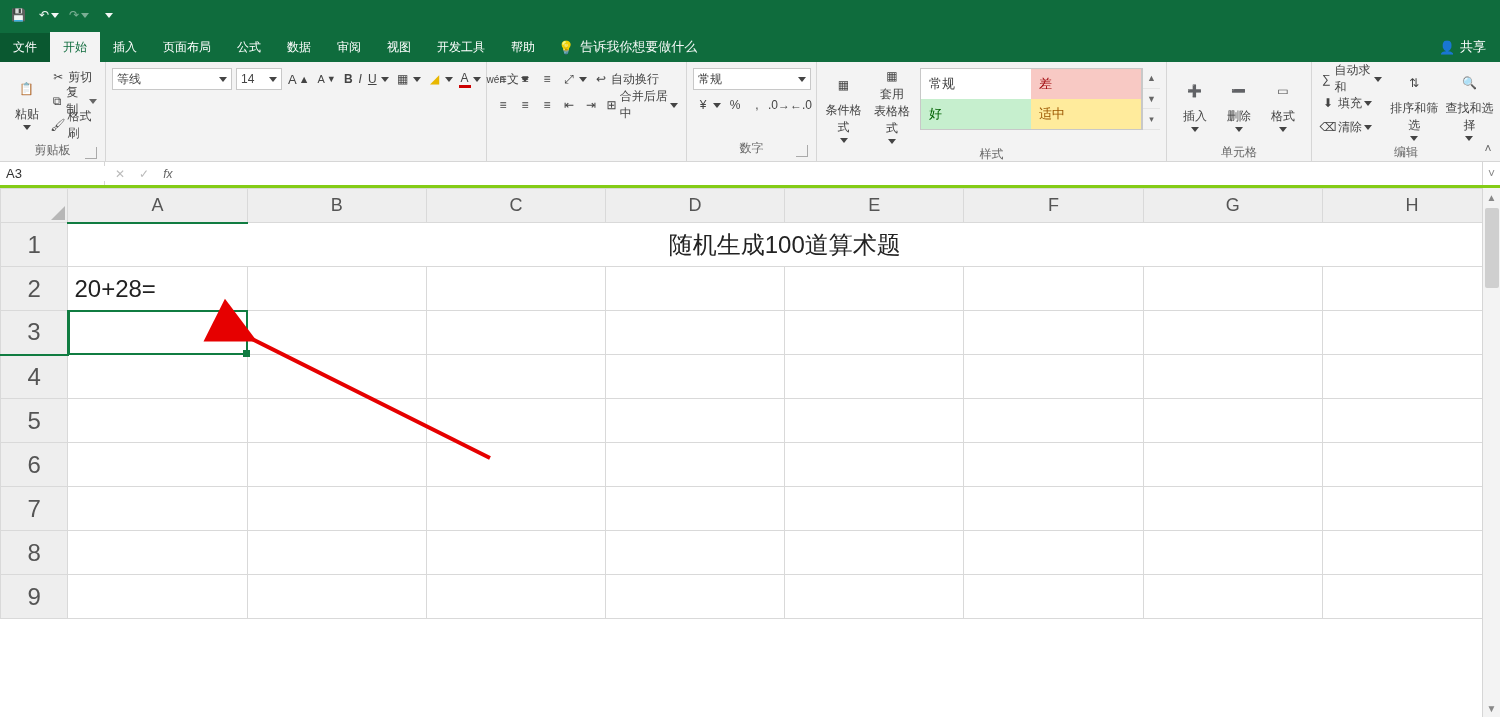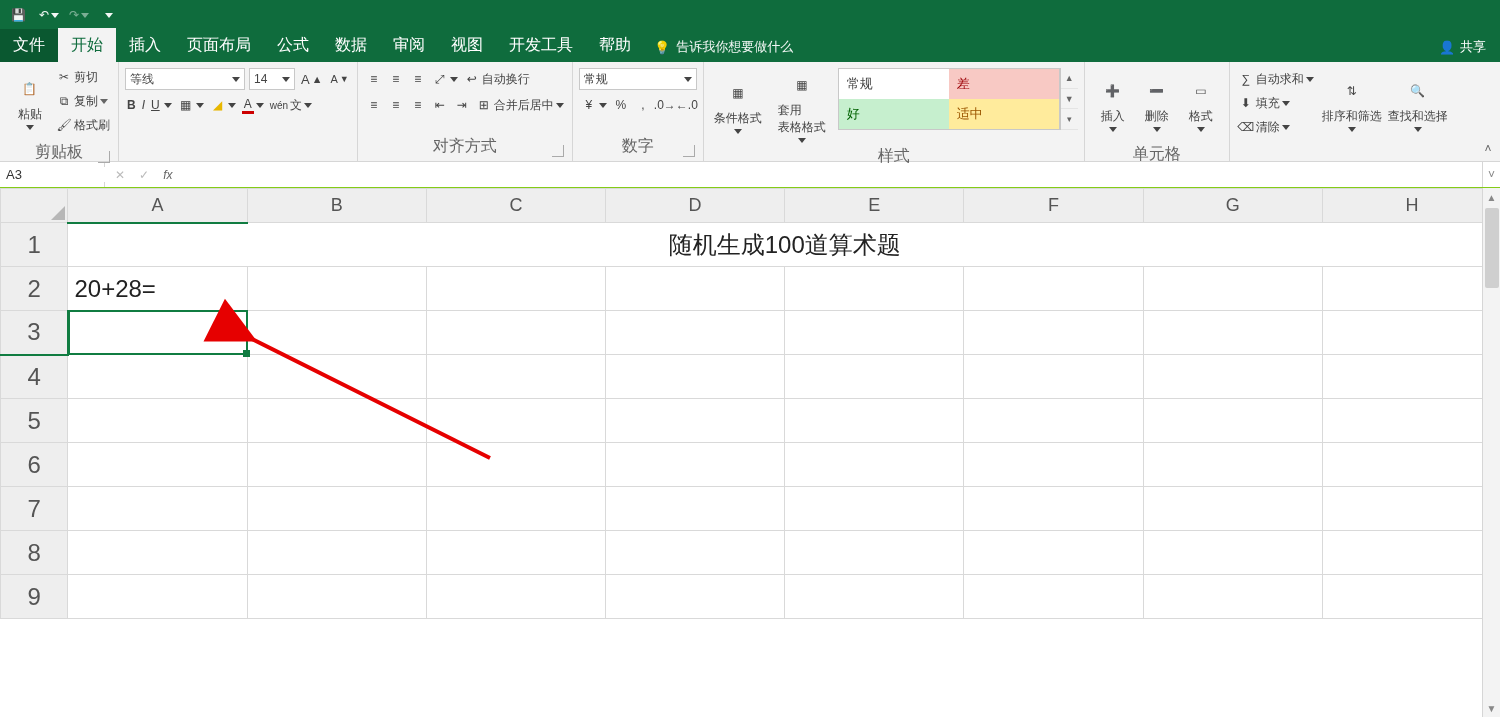--- a/index.html
+++ b/index.html
@@ -10,31 +10,31 @@
   .qat { display: flex; align-items: center; gap: 4px; padding-left: 6px; }
   .qat .qbtn { width: 26px; height: 26px; display:flex; align-items:center; justify-content:center; color:#fff; opacity:.95; }
   .qat .qbtn.disabled { opacity:.45; }
   .title-center { flex:1; text-align:center; font-size:13px; letter-spacing:.5px; }
   .title-right { display:flex; align-items:center; gap:2px; padding-right:6px; }
   .title-right .pill { background:#fff; color:#0f6c3d; padding:1px 8px; border-radius:2px; font-size:12px; margin-right:12px;}
   .title-right .winbtn { width:46px; height:30px; display:flex; align-items:center; justify-content:center; color:#fff; }
 
   
   .tabsrow { height: 32px; background:#0f6c3d; display:flex; align-items:flex-end; color:#fff; position:relative; }
-  .tab { padding:6px 13px; font-size:16px; color:#fff; cursor:default; }
+  .tab { padding:6px 13px; font-size:12px; color:#fff; cursor:default; }
   .tab.file { background:#0a5830; }
   .tab.active { background:#f3f3f3; color:#0f6c3d; border-top:1px solid #f3f3f3;}
   .tellme { display:flex; align-items:center; gap:6px; padding:6px 10px; font-size:13px; opacity:.95; }
   .share { margin-left:auto; padding:6px 14px; font-size:13px; display:flex; align-items:center; gap:4px; }
 
   
   .ribbon { height: 100px; background:#f3f3f3; border-bottom:1px solid #d6d6d6; display:flex; position:relative; }
   .group { border-right:1px solid #d6d6d6; display:flex; flex-direction:column; padding:2px 6px 0 6px; }
   .group .controls { flex:1; display:flex; align-items:flex-start; }
-  .group .glabel { text-align:center; font-size:16px; color:#666; padding:2px 0 4px 0; position:relative;}
+  .group .glabel { text-align:center; font-size:12px; color:#666; padding:2px 0 4px 0; position:relative;}
   .group .glabel .launcher { position:absolute; right:2px; bottom:4px; width:12px; height:12px; border:1px solid #aaa; border-left:none; border-top:none; }
 
   .big { display:flex; flex-direction:column; align-items:center; justify-content:center; width:48px; height:76px; font-size:12px; color:#444; gap:2px;}
   .big .ico { width:30px; height:30px; display:flex; align-items:center; justify-content:center; }
   .mini { display:flex; align-items:center; gap:2px; height:22px; padding:0 2px; font-size:12px; color:#444;}
   .minicol { display:flex; flex-direction:column; gap:2px; justify-content:flex-start; padding-top:2px;}
   .sel { height:22px; border:1px solid #c8c8c8; background:#fff; display:flex; align-items:center; padding:0 4px; gap:4px;}
   .dd { width:12px; text-align:center; color:#666; }
   .ico16 { width:16px; height:16px; display:flex; align-items:center; justify-content:center; }
 
@@ -42,21 +42,21 @@
   .stylecell { width:110px; height:30px; display:flex; align-items:center; padding:0 8px; font-size:13px; }
   .sc-normal { background:#fff; color:#444; }
   .sc-bad { background:#f8c9c4; color:#9c0006; }
   .sc-good { background:#c6efce; color:#006100; }
   .sc-neut { background:#ffeb9c; color:#9c5700; }
   .styledd { width:18px; display:flex; flex-direction:column; border-left:1px solid #c8c8c8;}
   .styledd div{ flex:1; display:flex; align-items:center; justify-content:center; font-size:9px; color:#666; border-bottom:1px solid #e4e4e4;}
   .collapse { position:absolute; right:4px; bottom:4px; width:16px; height:16px; display:flex; align-items:center; justify-content:center; color:#666;}
 
   
-  .fxrow { height:26px; border-bottom:1px solid #84cc16; display:flex; align-items:stretch; background:#fff; }
+  .fxrow { height:26px; border-bottom:3px solid #84cc16; display:flex; align-items:stretch; background:#fff; }
   .namebox { width:105px; border-right:1px solid #d6d6d6; display:flex; align-items:center; }
   .namebox input { flex:1; border:none; outline:none; padding:0 6px; font-size:13px; color:#333; }
   .namebox .dd { border-left:1px solid #d6d6d6; width:18px; height:100%; display:flex; align-items:center; justify-content:center;}
   .fxbtns { display:flex; align-items:center; padding:0 10px; gap:14px; color:#bbb; }
   .fxbtns .fx { font-style:italic; color:#666; }
   .fxinput { flex:1; border:none; outline:none; padding:0 6px; font-size:13px; }
   .fxexpand { width:18px; border-left:1px solid #d6d6d6; display:flex; align-items:center; justify-content:center; color:#888;}
 
   
   .gridwrap { position:relative; height: calc(717px - 30px - 32px - 100px - 26px); display:flex; }
@@ -156,21 +156,21 @@
         <div class="mini">
             <span class="ico16">🖌</span>
             <span>格式刷</span>
           </div>
       </div>
     </div>
     <div class="glabel"><span>剪贴板</span><span class="launcher"></span></div>
   </div>
 
   <div class="group" style="min-width:220px">
-    <div class="controls" style="flex-direction:column; gap:4px; padding-top:4px;">
+    <div class="controls" style="flex-direction:row; gap:4px; padding-top:4px;">
       <div style="display:flex; gap:4px;">
         <div class="sel" style="width:120px">
             <span>等线</span>
             <span style="flex:1"></span>
             <span class="tri-down"></span>
           </div>
         <div class="sel" style="width:46px">
             <span>14</span>
             <span style="flex:1"></span>
             <span class="tri-down"></span>
@@ -243,21 +243,20 @@
         <div class="mini">
             <span class="ico16">⇥</span>
           </div>
         <div class="mini">
             <span class="ico16">⊞</span>
             <span>合并后居中</span>
             <span class="tri-down"></span>
           </div>
       </div>
     </div>
-    <div class="glabel"><span>对齐方式</span><span class="launcher"></span></div>
   </div>
 
   <div class="group" style="min-width:130px">
     <div class="controls" style="flex-direction:column; gap:4px; padding-top:4px;">
       <div class="sel" style="width:118px">
           <span>常规</span>
           <span style="flex:1"></span>
           <span class="tri-down"></span>
         </div>
       <div style="display:flex; gap:2px;">
@@ -284,21 +283,21 @@
 
   <div class="group" style="min-width:350px">
     <div class="controls" style="gap:6px; padding-top:4px;">
       <div class="big" style="width:56px">
         <div class="ico">▦</div>
         <span style="text-align:center">条件格式</span>
           <span class="tri-down"></span>
       </div>
       <div class="big" style="width:60px">
         <div class="ico">▦</div>
-        <span style="white-space:pre-line;text-align:left">套用
+        <span style="white-space:pre-line;text-align:center">套用
 表格格式</span>
           <span class="tri-down"></span>
       </div>
       <div style="display:flex;">
         <div class="stylebox" style="flex-direction:column">
           <div style="display:flex">
             <div class="stylecell sc-normal">常规</div>
             <div class="stylecell sc-bad">差</div>
           </div>
           <div style="display:flex">
@@ -360,20 +359,21 @@
           <div class="ico">⇅</div>
           <span style="text-align:center">排序和筛选</span>
           <span class="tri-down"></span>
         </div>
       <div class="big" style="width:60px">
           <div class="ico">🔍</div>
           <span style="text-align:center">查找和选择</span>
           <span class="tri-down"></span>
         </div>
     </div>
+    <div class="glabel"><span>编辑</span></div>
   </div>
 
   <div class="collapse">
       <span>˄</span>
     </div>
 </div>
 
 <div class="fxrow">
   <div class="namebox">
     <input value="A3" style="">

